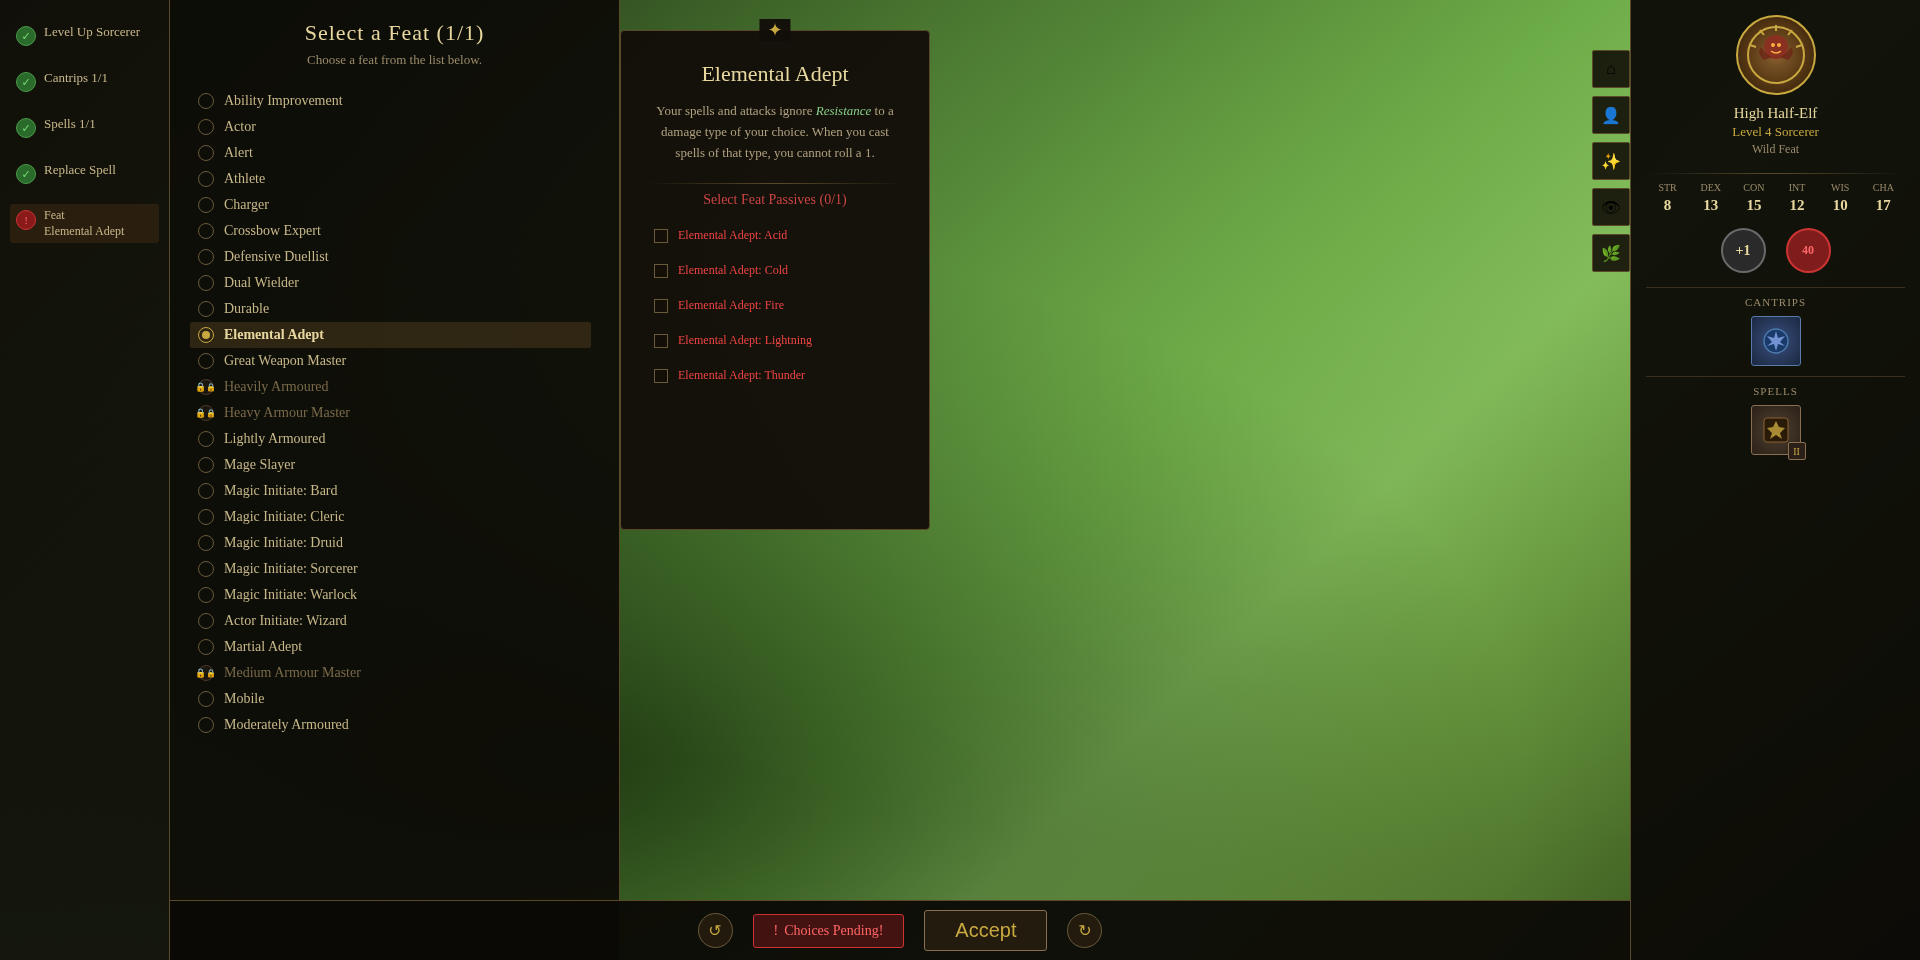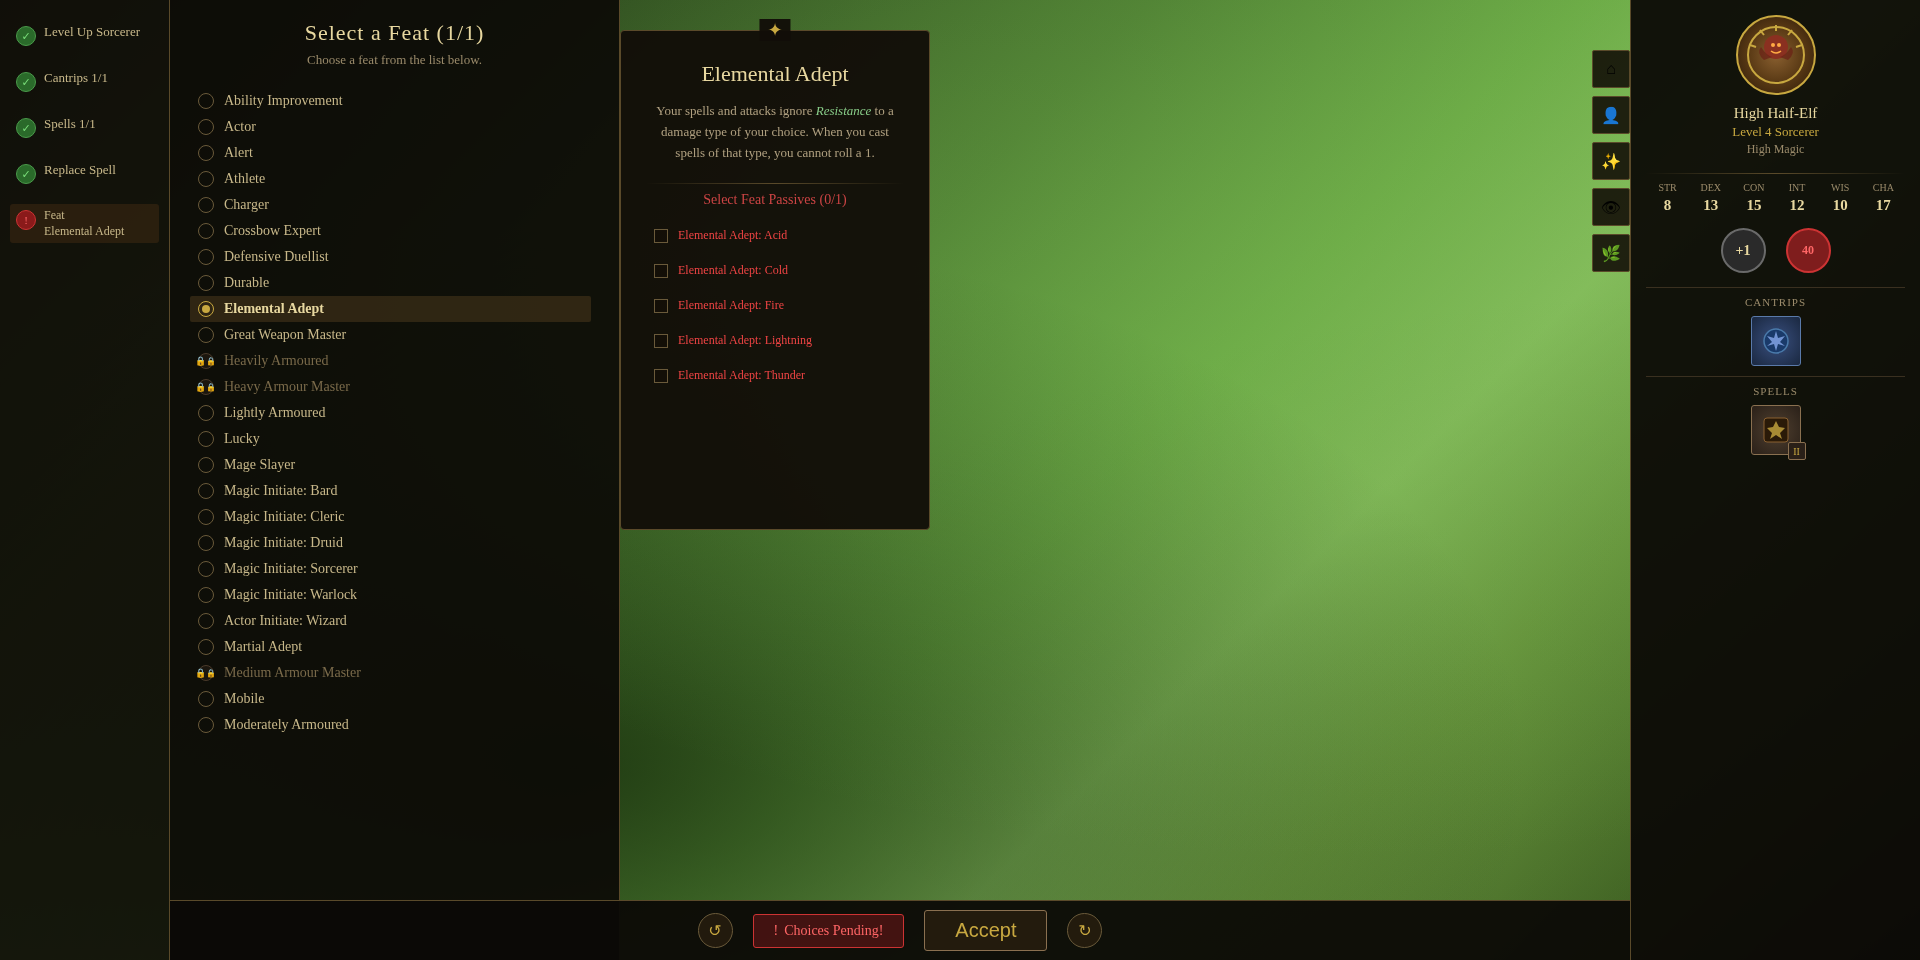--- a/index.html
+++ b/index.html
@@ -578,20 +578,24 @@
       <li class="feat-item">
         <div class="feat-radio"></div>
         <span class="feat-name">Crossbow Expert</span>
       </li>
       <li class="feat-item">
         <div class="feat-radio"></div>
         <span class="feat-name">Defensive Duellist</span>
       </li>
       <li class="feat-item">
         <div class="feat-radio"></div>
+        <span class="feat-name">Dual Wielder</span>
+      </li>
+      <li class="feat-item">
+        <div class="feat-radio"></div>
         <span class="feat-name">Durable</span>
       </li>
       <li class="feat-item selected">
         <div class="feat-radio selected-radio"></div>
         <span class="feat-name selected-name">Elemental Adept</span>
       </li>
       <li class="feat-item">
         <div class="feat-radio"></div>
         <span class="feat-name">Great Weapon Master</span>
       </li>
@@ -599,24 +603,20 @@
         <div class="feat-radio locked" style="font-size: 9px; border-color: rgb(74, 58, 42);">🔒</div>
         <span class="feat-name locked-name">Heavily Armoured</span>
       </li>
       <li class="feat-item">
         <div class="feat-radio locked" style="font-size: 9px; border-color: rgb(74, 58, 42);">🔒</div>
         <span class="feat-name locked-name">Heavy Armour Master</span>
       </li>
       <li class="feat-item">
         <div class="feat-radio"></div>
         <span class="feat-name">Lightly Armoured</span>
-      </li>
-      <li class="feat-item">
-        <div class="feat-radio"></div>
-        <span class="feat-name">Lucky</span>
       </li>
       <li class="feat-item">
         <div class="feat-radio"></div>
         <span class="feat-name">Mage Slayer</span>
       </li>
       <li class="feat-item">
         <div class="feat-radio"></div>
         <span class="feat-name">Magic Initiate: Bard</span>
       </li>
       <li class="feat-item">
@@ -714,21 +714,21 @@
         <path d="M25 26 Q30 30 35 26" fill="none" stroke="#ffaa44" stroke-width="1.5"></path>
 
         <path d="M18 35 Q10 28 15 22 Q20 30 26 32" fill="#6a2015" opacity="0.7"></path>
         <path d="M42 35 Q50 28 45 22 Q40 30 34 32" fill="#6a2015" opacity="0.7"></path>
       </svg>
     </div>
   </div>
 
   <div class="char-name">High Half-Elf</div>
   <div class="char-class">Level 4 Sorcerer</div>
-  <div class="char-subclass">High Magic</div>
+  <div class="char-subclass">Wild Feat</div>
 
   <div class="separator-line"></div>
 
   <div class="stat-row" id="stat-headers">
       <div class="stat-header">STR</div>
       <div class="stat-header">DEX</div>
       <div class="stat-header">CON</div>
       <div class="stat-header">INT</div>
       <div class="stat-header">WIS</div>
       <div class="stat-header">CHA</div>

